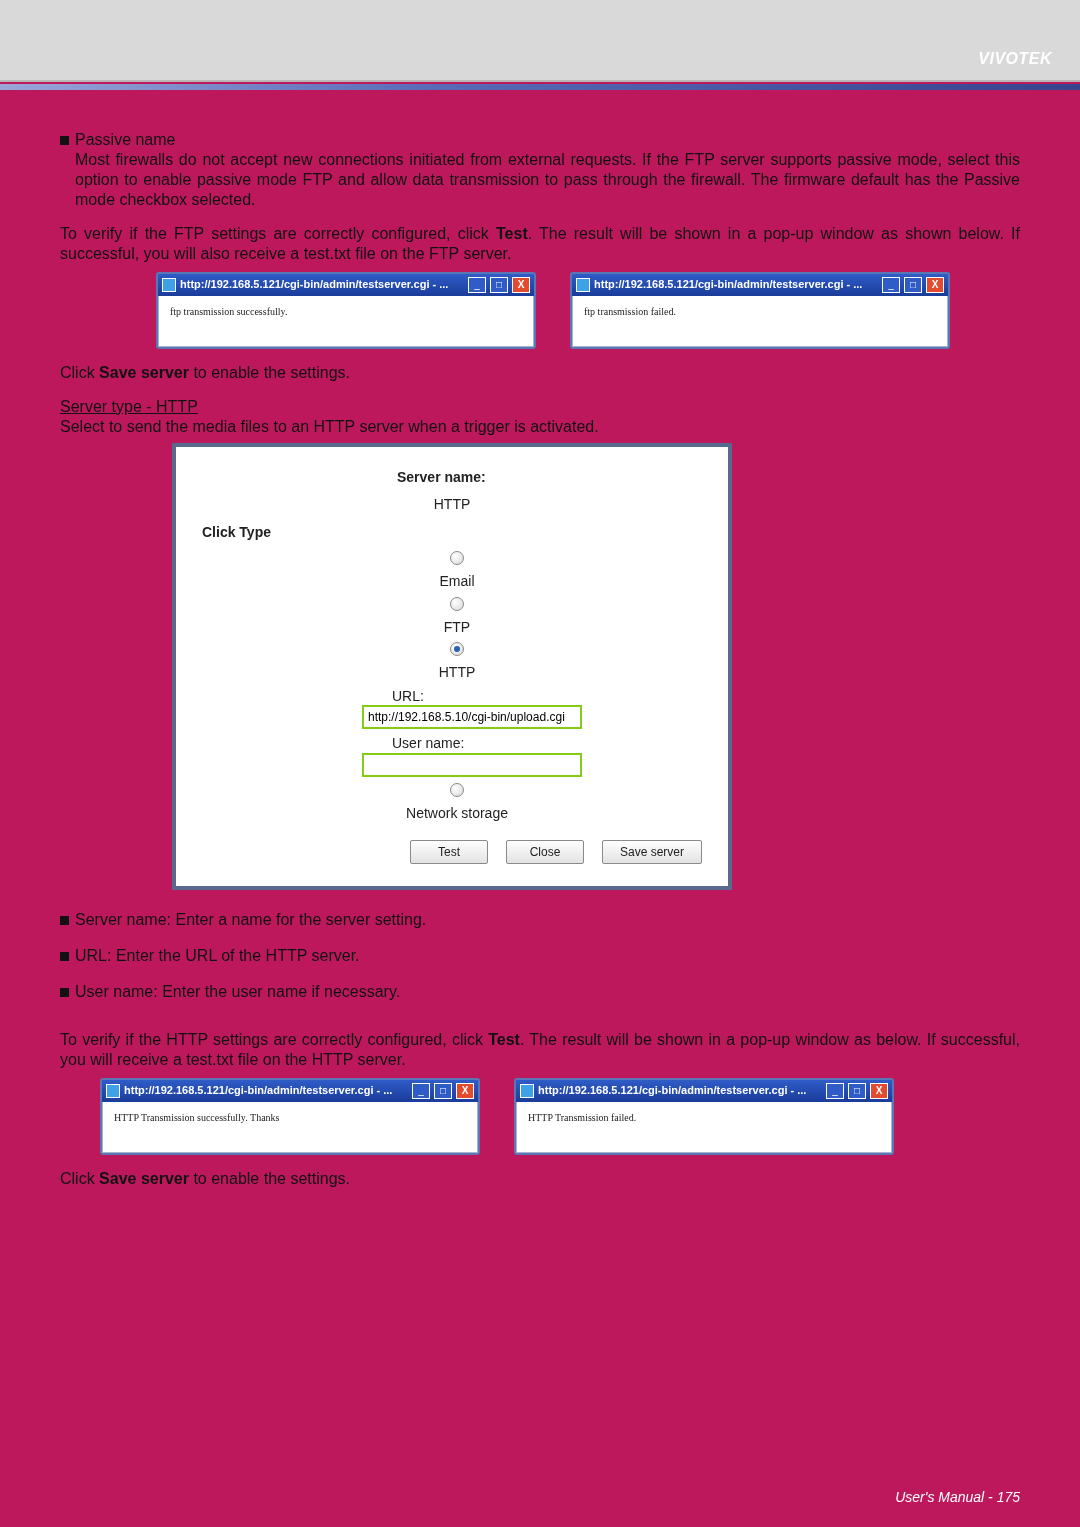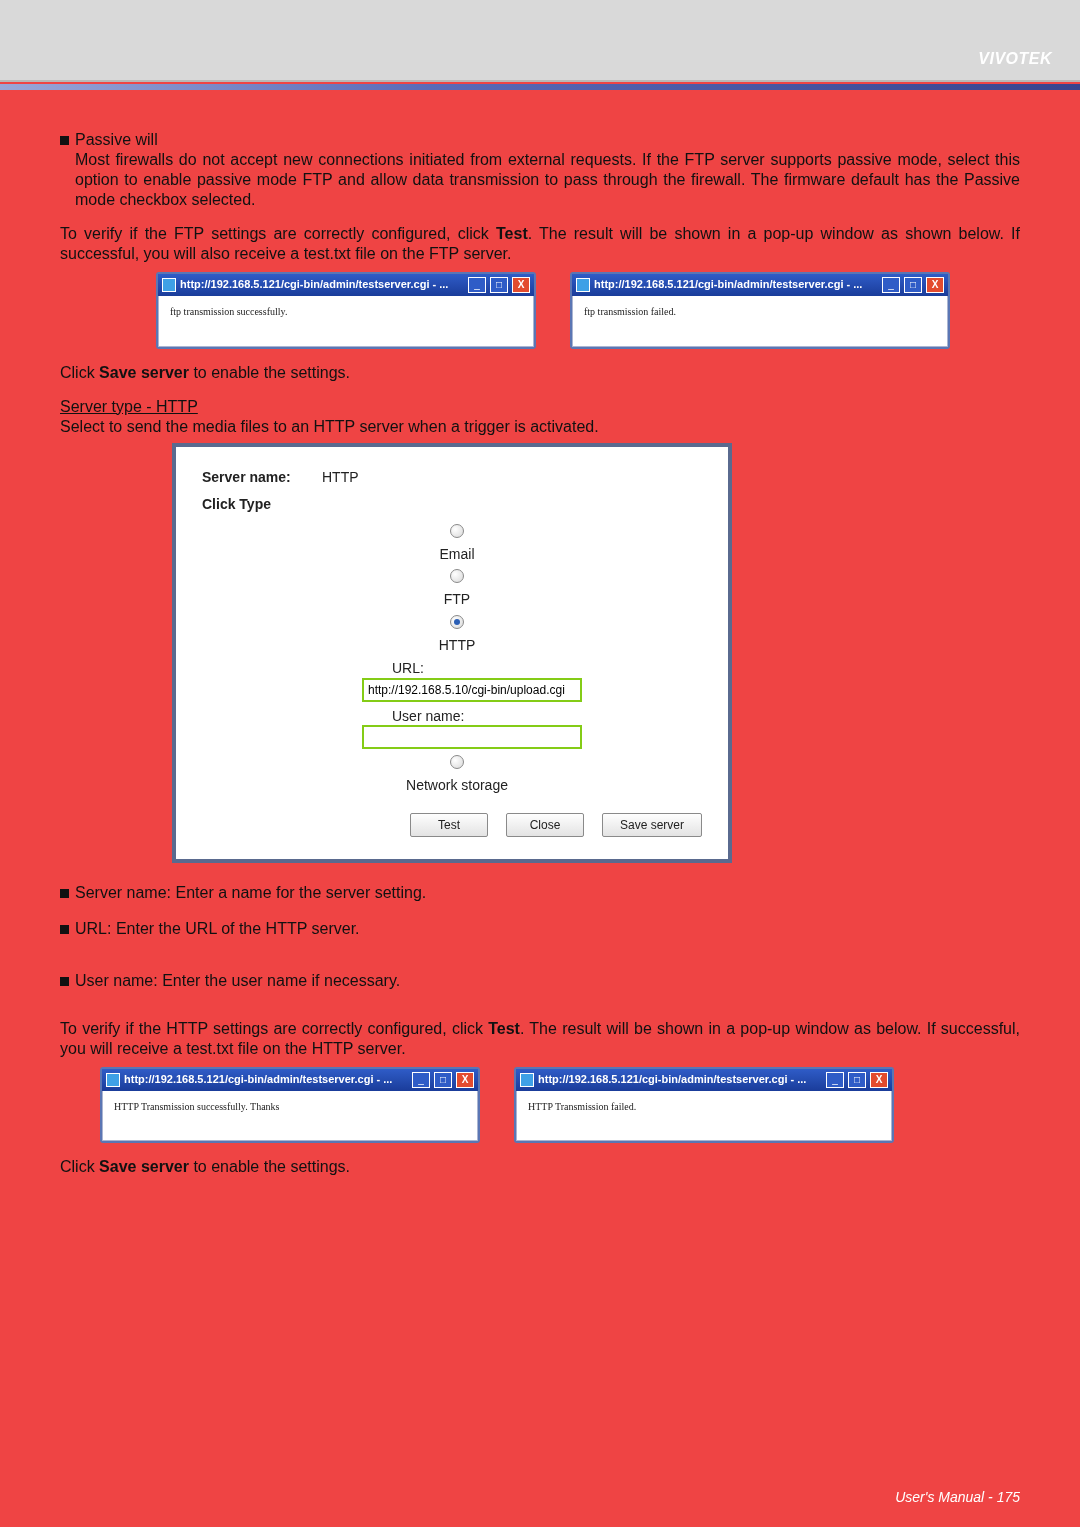--- a/index.html
+++ b/index.html
@@ -1,20 +1,20 @@
 <!DOCTYPE html>
 <html><head>
 <meta charset="utf-8">
 <style>
   * { box-sizing: border-box; margin: 0; padding: 0; }
   html, body { width: 1080px; background: #d9d9d9; font-family: Arial, Helvetica, sans-serif; }
   .page {
     width: 1080px;
     min-height: 1527px;
-    background: #ef4444;
+    background: #be185d;
     position: relative;
     padding-bottom: 60px;
   }
   .header-band {
     height: 80px;
     background: #d9d9d9;
     position: relative;
   }
   .brand {
     position: absolute;
@@ -80,21 +80,21 @@
   
   .form-panel {
     width: 560px;
     margin: 6px 0 20px 112px;
     border: 4px solid #5a6a8f;
     background: #fff;
     padding: 22px 26px 22px 26px;
     font-size: 14px;
     color: #222;
   }
-  .fp-row { display: flex; align-items: center; gap: 10px; margin-bottom: 10px; }
+  .fp-row { display: flex; align-items: center; gap: 10px; margin-bottom: 10px; flex-direction: column; }
   .fp-label { width: 110px; font-weight: bold; }
   .fp-row .srvname { font-weight: normal; }
   .section-title { font-weight: bold; margin: 6px 0 10px 0; }
   .radio-row { display: flex; align-items: center; gap: 8px; margin: 6px 0 6px 10px; flex-direction: column; }
   .radio {
     width: 14px; height: 14px; border-radius: 50%;
     border: 1px solid #8a8a8a;
     background: radial-gradient(circle at 35% 35%, #fff, #d8d8d8);
     display: inline-block; position: relative;
   }
@@ -129,21 +129,21 @@
     <div class="brand">VIVOTEK</div>
   </div>
   <div class="hr-thin"></div>
   <div class="hr-grad"></div>
 
   <div class="content">
 
     <div class="bullet-row">
       <div class="bullet-sq"></div>
       <div style="flex:1">
-        <div>Passive will</div>
+        <div>Passive name</div>
         <div class="para-indent" style="padding-left:0">Most firewalls do not accept new connections initiated from external requests. If the FTP server supports passive mode, select this option to enable passive mode FTP and allow data transmission to pass through the firewall. The firmware default has the Passive mode checkbox selected.</div>
       </div>
     </div>
 
     <p class="para-justify">
       <span>To verify if the FTP settings are correctly configured, click </span><strong>Test</strong><span>. The result will be shown in a pop-up window as shown below. If successful, you will also receive a test.txt file on the FTP server.</span>
     </p>
 
     <div class="popup-row">
       <div class="popup">
@@ -219,21 +219,21 @@
     </div>
 
     <div class="bullet-row" style="margin-top:6px">
       <div class="bullet-sq"></div>
       <div>Server name: Enter a name for the server setting.</div>
     </div>
     <div class="bullet-row" style="margin-top:16px">
       <div class="bullet-sq"></div>
       <div>URL: Enter the URL of the HTTP server.</div>
     </div>
-    <div class="bullet-row" style="margin-top:32px">
+    <div class="bullet-row" style="margin-top:16px">
       <div class="bullet-sq"></div>
       <div>User name: Enter the user name if necessary.</div>
     </div>
 
     <p class="para-justify" style="margin-top:28px">
       <span>To verify if the HTTP settings are correctly configured, click </span><strong>Test</strong><span>. The result will be shown in a pop-up window as below. If successful, you will receive a test.txt file on the HTTP server.</span>
     </p>
 
     <div class="popup-row" style="margin-left:40px">
       <div class="popup">

